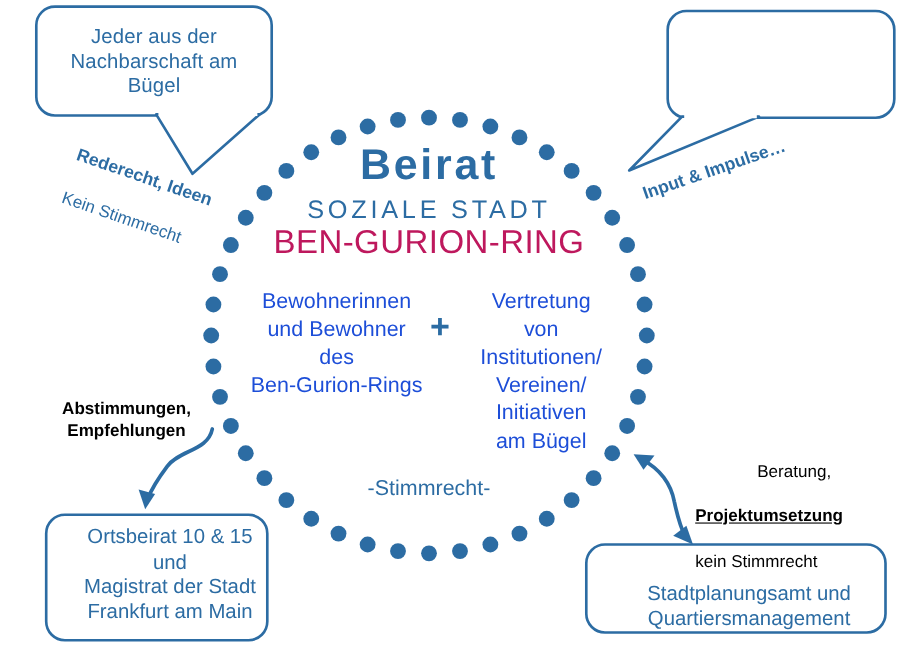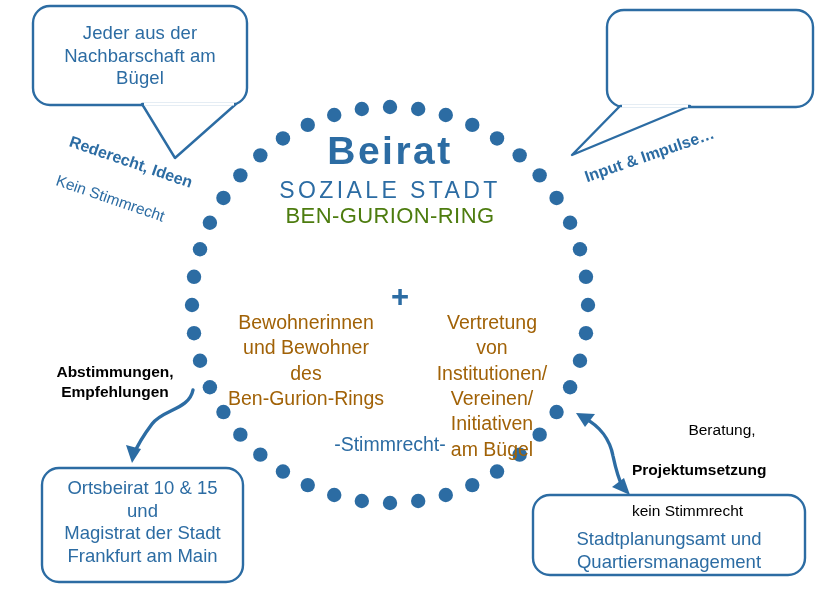--- a/index.html
+++ b/index.html
@@ -37,44 +37,44 @@
   .bubble-text {
     font-size: 18.5px;
     color: #2c6ca3;
     letter-spacing: 0.1px;
   }
 
   
   .box-text {
     font-size: 18.5px;
     color: #2c6ca3;
+    padding-left: 12px;
   }
 
   
   #title-main {
     font-size: 39px;
     font-weight: bold;
     letter-spacing: 2.5px;
     color: #2c6ca3;
   }
   #title-sub1 {
     font-size: 23px;
     letter-spacing: 3.4px;
     color: #2c6ca3;
   }
   #title-sub2 {
-    font-size: 22px;
+    font-size: 30px;
     letter-spacing: 0.4px;
-    color: #4d7c0f;
+    color: #be185d;
   }
   .member-col {
     font-size: 19.5px;
-    color: #a16207;
+    color: #1d4ed8;
     line-height: 1.30;
-    margin-top: 48px;
   }
   #plus-sign {
     font-size: 31px;
     font-weight: bold;
     color: #2c6ca3;
   }
   #stimmrecht-label {
     font-size: 19.5px;
     color: #2c6ca3;
   }
@@ -112,21 +112,21 @@
   #cap-abstimmungen {
     font-size: 15.5px;
     font-weight: bold;
     text-align: center;
   }
   #cap-beratung {
     font-size: 15.5px;
     text-align: left;
   }
   #cap-beratung .b1 { font-weight: normal; display: block; text-align: center; }
-  #cap-beratung .b2 { font-weight: bold; display: block; }
+  #cap-beratung .b2 { font-weight: bold; display: block; text-decoration: underline; }
   #cap-beratung .b3 { font-weight: normal; display: block; }
 </style>
 </head>
 <body>
 
 <div id="stage">
 
   <svg id="vector-layer" viewBox="0 0 820 600">
 
     <g id="ring-dots">

